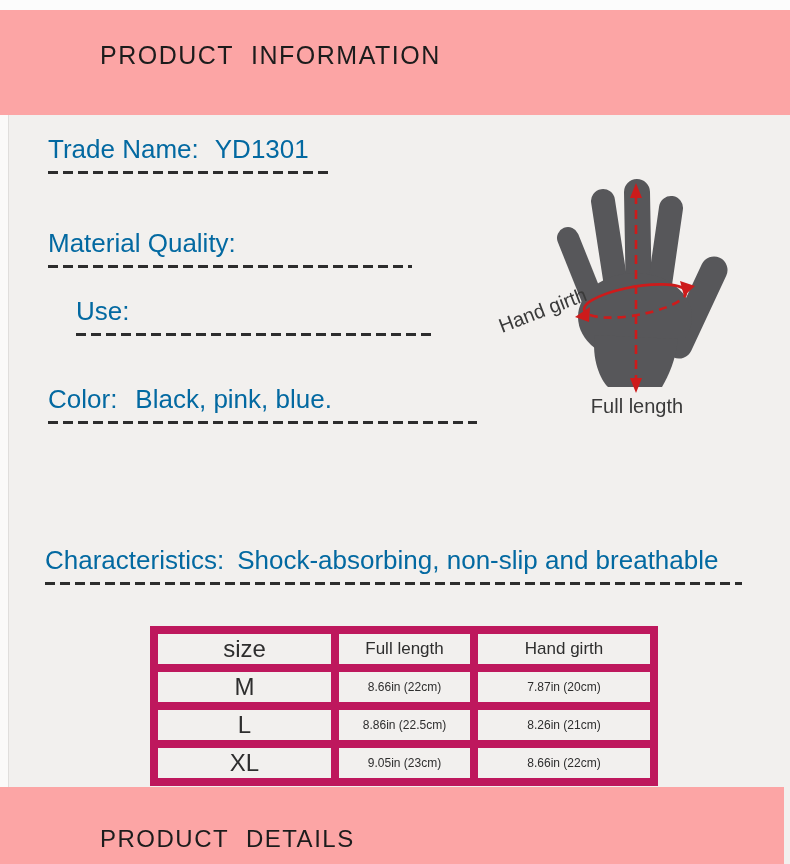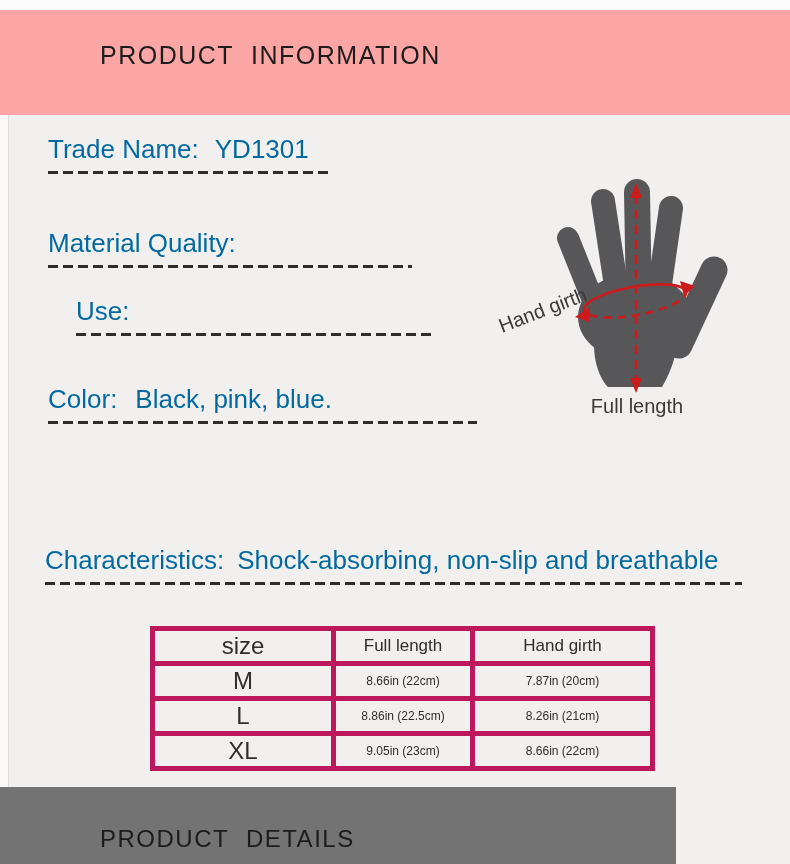--- a/index.html
+++ b/index.html
@@ -39,28 +39,28 @@
   .figure text { font-family:"Liberation Sans", sans-serif; fill:#3a3a3a; }
 
   
   table.size-table {
     position:absolute; left:150px; top:626px; width:500px;
     border-collapse:collapse; table-layout:fixed; text-align:center; color:#2e2e2e;
   }
   table.size-table col.c1 { width:181px; }
   table.size-table col.c2 { width:139px; }
   table.size-table col.c3 { width:180px; }
-  table.size-table th, table.size-table td { border:5px solid #be185d; height:30px; padding:0; overflow:hidden; }
+  table.size-table th, table.size-table td { border:8px solid #be185d; height:30px; padding:0; overflow:hidden; }
   th.size-head { font-size:24px; font-weight:400; }
   th.meas-head { font-size:17px; font-weight:400; }
   td.size-cell { font-size:24px; }
   td.val-cell { font-size:12px; }
 
   
-  .band-bottom { position:absolute; left:0; top:787px; width:676px; height:77px; background:#737373; }
+  .band-bottom { position:absolute; left:0; top:787px; width:784px; height:77px; background:#fca5a5; }
   .band-bottom .title {
     position:absolute; left:100px; top:38px; margin:0;
     font-size:24px; font-weight:400; letter-spacing:1.5px; word-spacing:9px; color:#1c1c1c;
   }
 </style>
 </head>
 <body>
 
 <div class="page">
 

